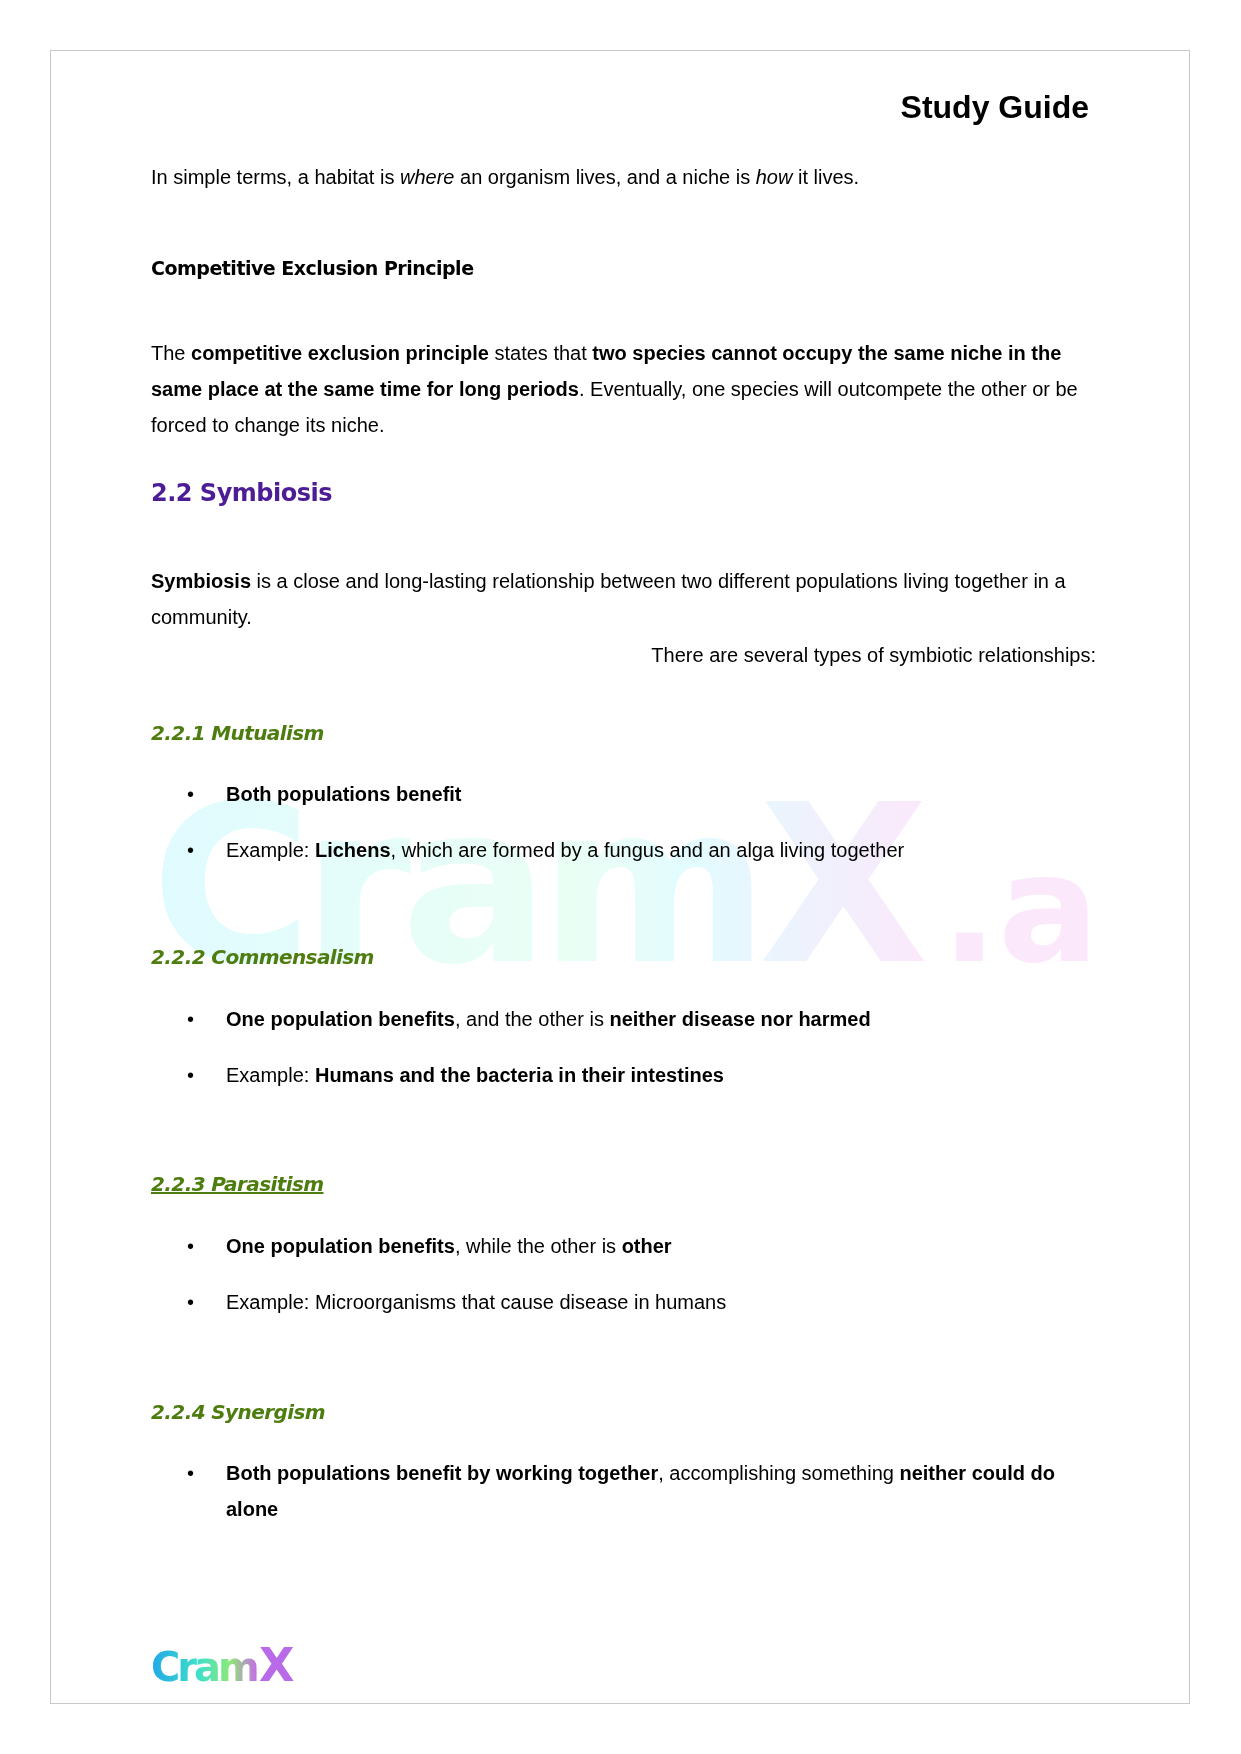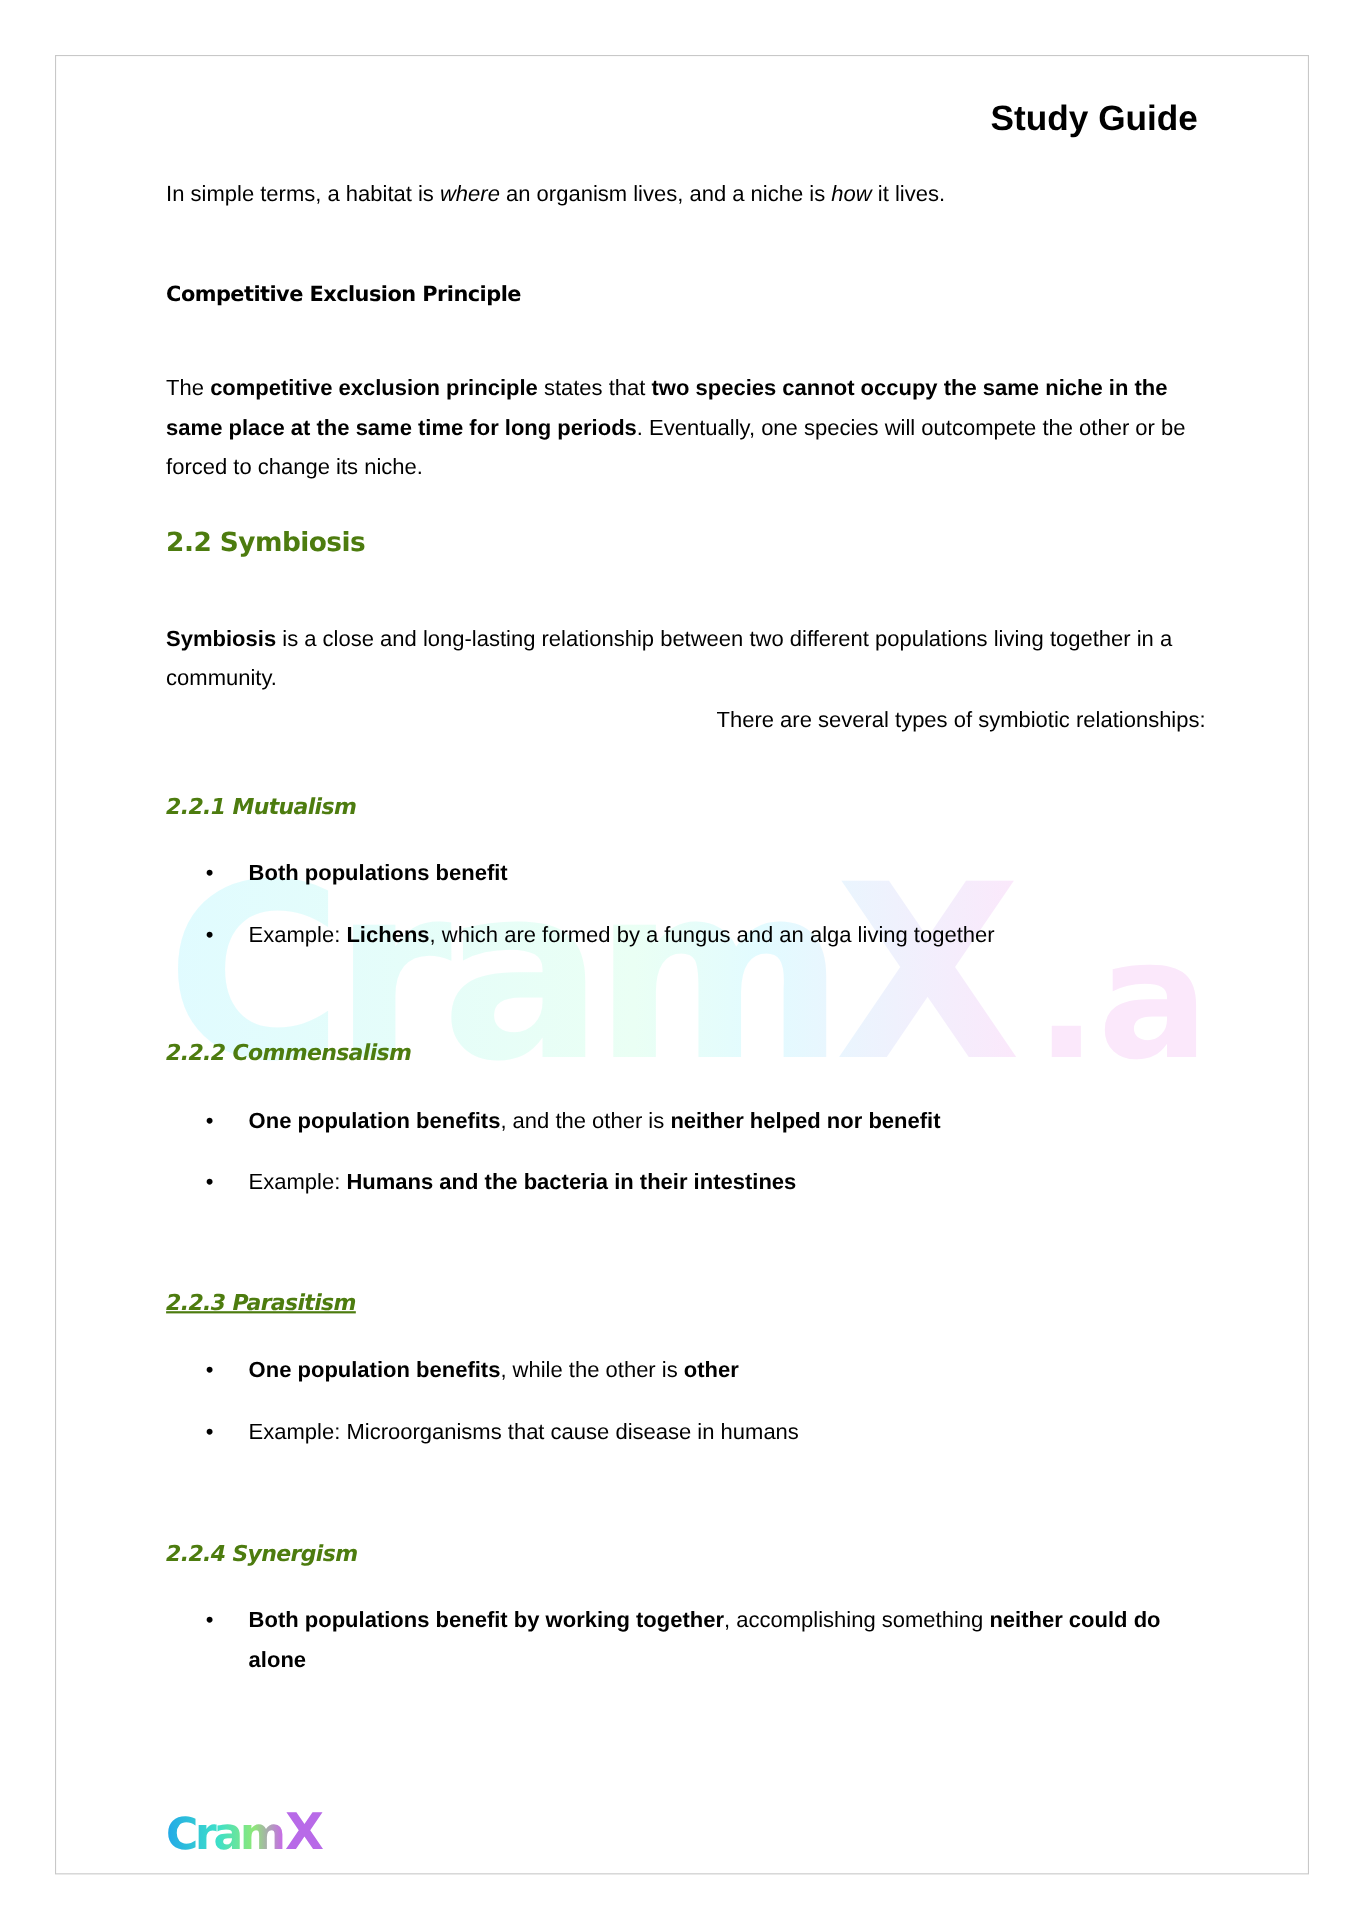--- a/index.html
+++ b/index.html
@@ -2,21 +2,21 @@
 <html><head>
   <meta charset="utf-8">
   <style>
     html, body { margin: 0; padding: 0; background: #ffffff; }
     body { width: 1241px; height: 1754px; position: relative; overflow: hidden; font-family: "Liberation Sans", sans-serif; color: #000; }
     .page { position: absolute; left: 50px; top: 50px; width: 1140px; height: 1654px; border: 1px solid #c8c8c8; box-sizing: border-box; background: #fff; }
     .title { position: absolute; right: 100px; top: 38px; font-size: 32px; font-weight: bold; text-align: center; }
     .content { position: absolute; left: 100px; top: 0; width: 945px; }
     .p { position: absolute; left: 0; font-size: 20px; line-height: 36px; width: 945px; margin-top: 20px; }
     .h3 { position: absolute; left: 0; font-family: "DejaVu Sans", sans-serif; font-size: 19px; font-weight: bold; letter-spacing: -0.5px; }
-    .h2 { position: absolute; left: 0; font-family: "DejaVu Sans", sans-serif; font-size: 24px; font-weight: bold; color: #4d7c0f; letter-spacing: -0.5px; }
+    .h2 { position: absolute; left: 0; font-family: "DejaVu Sans", sans-serif; font-size: 24px; font-weight: bold; color: #4c1d95; letter-spacing: -0.5px; }
     .h4 { position: absolute; left: 0; font-family: "DejaVu Sans", sans-serif; font-size: 20px; font-weight: bold; font-style: italic; color: #4d7c0f; letter-spacing: -0.6px; }
     .li { position: absolute; left: 0; width: 945px; font-size: 20px; line-height: 36px; }
     .li .bullet { position: absolute; left: 36px; top: 0; }
     .li .txt { position: absolute; left: 75px; width: 870px; }
     b { font-weight: bold; }
     i { font-style: italic; }
     .watermark { position: absolute; left: 100px; top: 710px; width: 950px; height: 240px; pointer-events: none; }
     .logo { position: absolute; left: 100px; top: 1588px; }
   </style>
 </head>
@@ -63,21 +63,21 @@
       <span class="txt"><b>Both populations benefit</b></span>
     </div>
     <div class="li" style="top:781px;">
       <span class="bullet">•</span>
       <span class="txt"><span>Example: </span><b>Lichens</b><span>, which are formed by a fungus and an alga living together</span></span>
     </div>
 
     <div class="h4" style="top:894px;">2.2.2 Commensalism</div>
     <div class="li" style="top:950px;">
       <span class="bullet">•</span>
-      <span class="txt"><b>One population benefits</b><span>, and the other is </span><b>neither helped nor benefit</b></span>
+      <span class="txt"><b>One population benefits</b><span>, and the other is </span><b>neither disease nor harmed</b></span>
     </div>
     <div class="li" style="top:1006px;">
       <span class="bullet">•</span>
       <span class="txt"><span>Example: </span><b>Humans and the bacteria in their intestines</b></span>
     </div>
 
     <div class="h4" style="top:1121px;text-decoration:underline;">2.2.3 Parasitism</div>
     <div class="li" style="top:1177px;">
       <span class="bullet">•</span>
       <span class="txt"><b>One population benefits</b><span>, while the other is </span><b>other</b></span>

